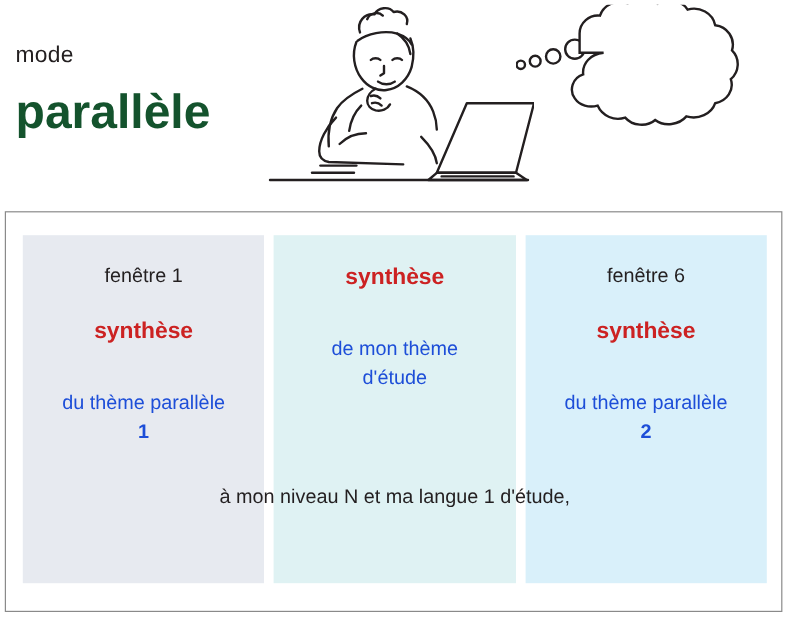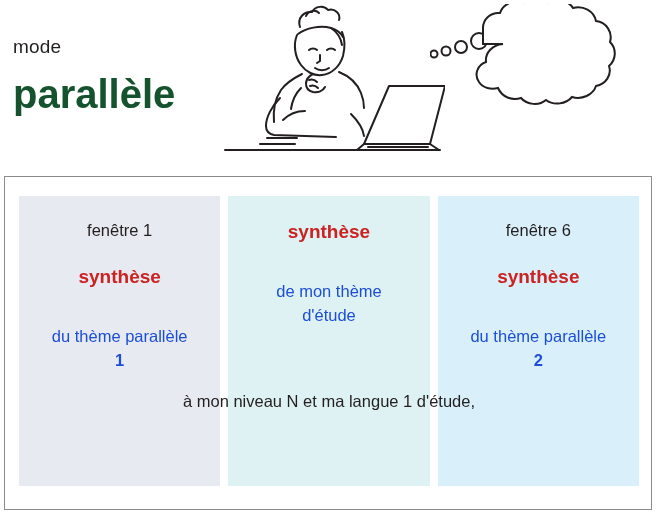--- a/index.html
+++ b/index.html
@@ -119,21 +119,21 @@
     font-size: 16.5px;
     color: #1d4ed8;
     line-height: 1.45;
     padding: 0 8px;
   }
   .col-sub b { font-weight: bold; }
 
   .footer-lines {
     position: absolute;
     left: 0;
-    top: 209px;
+    top: 222px;
     width: 648px;
     text-align: center;
     font-size: 16.5px;
     color: #231f20;
     line-height: 1.9;
   }
   .footer-lines div { width: 100%; }
 </style>
 </head>
 <body>

